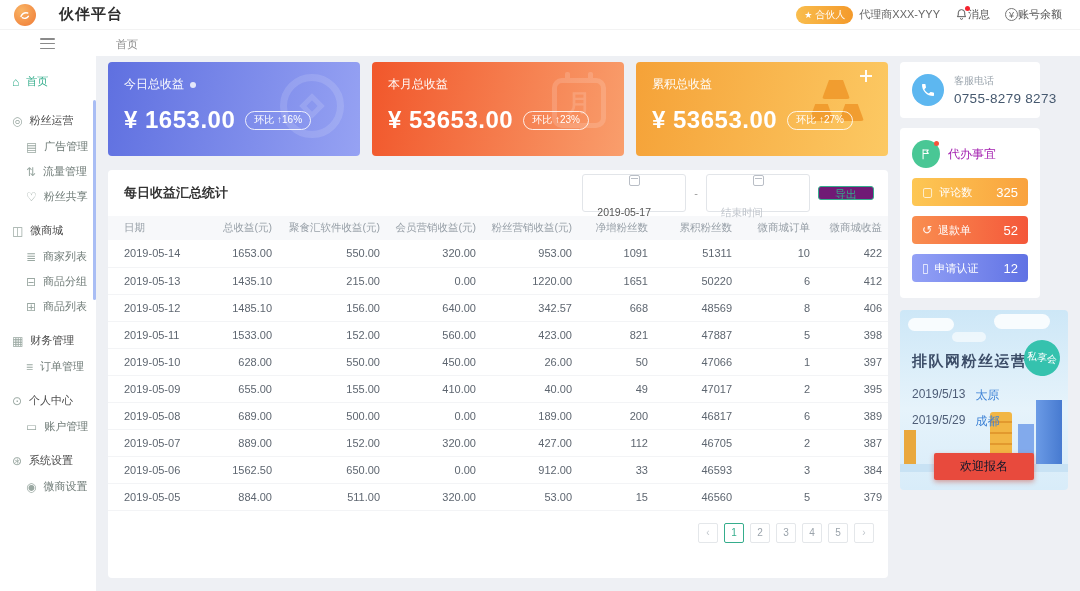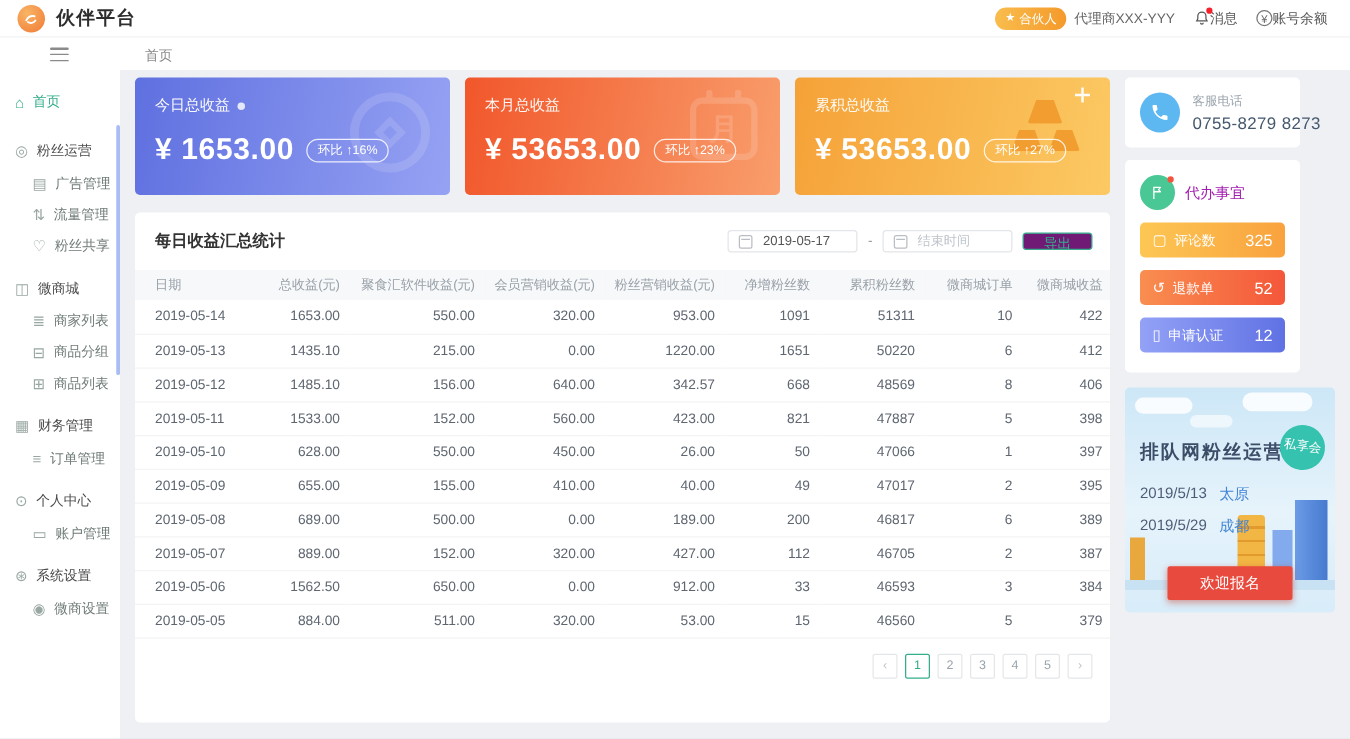--- a/index.html
+++ b/index.html
@@ -1,21 +1,21 @@
 <!DOCTYPE html>
 <html style="--accent-teal: #35ad8c; --cta-red: #e84a3d; --badge-teal: #35c2ae; --phone-blue: #5db7f0; --flag-green: #49c795; --partner-gold-from: #f9bd4d; --partner-gold-to: #f49a2b;"><head>
 <meta charset="utf-8">
 <style>
   html,body{margin:0;padding:0;background:#dfe2e8;font-family:"Liberation Sans","DejaVu Sans",sans-serif;}
   #screen{position:relative;width:1080px;height:591px;background:#eef0f4;overflow:hidden;}
 
   
   .topbar{position:absolute;top:0;left:0;width:100%;height:30px;background:#fff;display:flex;align-items:center;z-index:6;border-bottom:1px solid #f3f3f3;box-sizing:border-box;}
   .logo{width:22px;height:22px;border-radius:50%;background:radial-gradient(circle at 35% 30%,#f9b464,#ef7a36);margin-left:14px;display:flex;align-items:center;justify-content:center;flex:none;}
-  .app-title{font-size:15px;font-weight:bold;color:#2e2e2e;margin-left:9px;letter-spacing:1px;}
+  .app-title{font-size:15px;font-weight:bold;color:#2e2e2e;margin-left:23px;letter-spacing:1px;}
   .topbar-right{margin-left:auto;display:flex;align-items:center;gap:15px;margin-right:18px;font-size:11px;color:#555;}
   .partner-wrap{display:flex;align-items:center;gap:6px;}
   .partner-pill{display:flex;align-items:center;gap:3px;background:linear-gradient(90deg,var(--partner-gold-from),var(--partner-gold-to));color:#fff;font-size:10px;padding:2px 8px;border-radius:9px;}
   .medal{color:#fff;font-size:9px;}
   .agent{color:#666;}
   .top-item{display:flex;align-items:center;gap:0;cursor:pointer;}
   .bell-wrap{position:relative;display:flex;}
   .red-dot{position:absolute;top:-2px;right:-2px;width:5px;height:5px;border-radius:50%;background:#f5222d;}
   .yen-circle{width:13px;height:13px;border:1px solid #777;border-radius:50%;font-size:9px;display:flex;align-items:center;justify-content:center;color:#666;box-sizing:border-box;}
 
@@ -55,21 +55,21 @@
   .ing1{width:28px;height:19px;right:28px;top:14px;}
   .ing2{width:25px;height:17px;right:44px;top:38px;}
   .ing3{width:25px;height:17px;right:14px;top:38px;}
   .spark{position:absolute;right:6px;top:4px;width:12px;height:12px;background:linear-gradient(#fff,#fff) center/2px 12px no-repeat,linear-gradient(#fff,#fff) center/12px 2px no-repeat;opacity:.95;}
 
   
   .panel{position:absolute;left:108px;top:170px;width:780px;height:408px;background:#fff;border-radius:4px;z-index:2;box-sizing:border-box;}
   .panel-head{display:flex;align-items:center;height:46px;padding:0 14px 0 16px;}
   .panel-title{font-size:13px;color:#333;font-weight:bold;}
   .filters{margin-left:auto;display:flex;align-items:center;gap:8px;}
-  .date-input{display:flex;align-items:center;gap:8px;border:1px solid #e2e5e9;border-radius:3px;height:18px;padding:0 8px;background:#fff;box-sizing:border-box;width:104px;}
+  .date-input{display:flex;align-items:center;gap:20px;border:1px solid #e2e5e9;border-radius:3px;height:38px;padding:0 8px;background:#fff;box-sizing:border-box;width:104px;flex-direction:column;}
   .cal-ic{width:11px;height:11px;border:1px solid #b9bec6;border-radius:2px;position:relative;box-sizing:border-box;flex:none;}
   .cal-ic::before{content:"";position:absolute;left:1px;right:1px;top:2px;height:1px;background:#b9bec6;}
   .di-val{border:none;outline:none;font-size:10.5px;color:#555;width:74px;background:transparent;padding:0;font-family:inherit;}
   .di-val::placeholder{color:#bfc4cb;}
   .sep{color:#999;font-size:11px;}
   .export-btn{border:1px solid var(--accent-teal);color:var(--accent-teal);background:#701a75;border-radius:3px;height:14px;padding:0 16px;font-size:11px;cursor:pointer;font-family:inherit;}
   table{width:100%;border-collapse:collapse;font-size:10.5px;table-layout:fixed;}
   thead th{background:#f7f8fa;color:#98a0a8;font-weight:normal;height:24px;padding:0 6px;}
   tbody td{color:#5e6670;height:27px;border-bottom:1px solid #f3f4f6;padding:0 6px;font-size:11px;}
   th,td{text-align:right;padding-right:24px;box-sizing:border-box;}
@@ -105,21 +105,21 @@
   .banner-events{position:absolute;left:12px;top:68px;z-index:2;}
   .event-row{display:flex;gap:10px;font-size:12px;margin-top:9px;}
   .event-date{color:#4e5d77;}
   .event-city{color:#3f83d6;}
   .bld{position:absolute;z-index:1;}
   .b-blue-tall{right:6px;bottom:24px;width:26px;height:66px;background:linear-gradient(90deg,#6b9be6,#477ad0);}
   .b-blue-small{right:34px;bottom:24px;width:16px;height:42px;background:#82aaec;}
   .b-pagoda{right:56px;bottom:24px;width:22px;height:54px;background:repeating-linear-gradient(180deg,#f2b644 0 9px,#e2992e 9px 11px);border-radius:3px 3px 0 0;}
   .b-gold-left{left:4px;bottom:24px;width:12px;height:36px;background:#e9a83d;}
   .b-ground{left:0;bottom:18px;width:100%;height:8px;background:#c8e2f4;}
-  .cta{position:absolute;left:50%;transform:translateX(-50%);bottom:10px;background:var(--cta-red);color:#ffffff;font-size:12px;padding:5px 26px;border-radius:2px;box-shadow:0 2px 5px rgba(200,60,40,.45);white-space:nowrap;z-index:3;cursor:pointer;}
+  .cta{position:absolute;left:50%;transform:translateX(-50%);bottom:10px;background:var(--cta-red);color:#0f172a;font-size:12px;padding:5px 26px;border-radius:2px;box-shadow:0 2px 5px rgba(200,60,40,.45);white-space:nowrap;z-index:3;cursor:pointer;}
 </style>
 </head>
 <body>
 
 <div id="screen">
 
   <header class="topbar">
     <span class="logo">
       <svg viewBox="0 0 24 24" width="16" height="16">
           <path d="M6 14c2-4 6-6 10-5M8 16c3 2 7 1 9-2" stroke="#fff" stroke-width="2.2" fill="none" stroke-linecap="round"></path>

